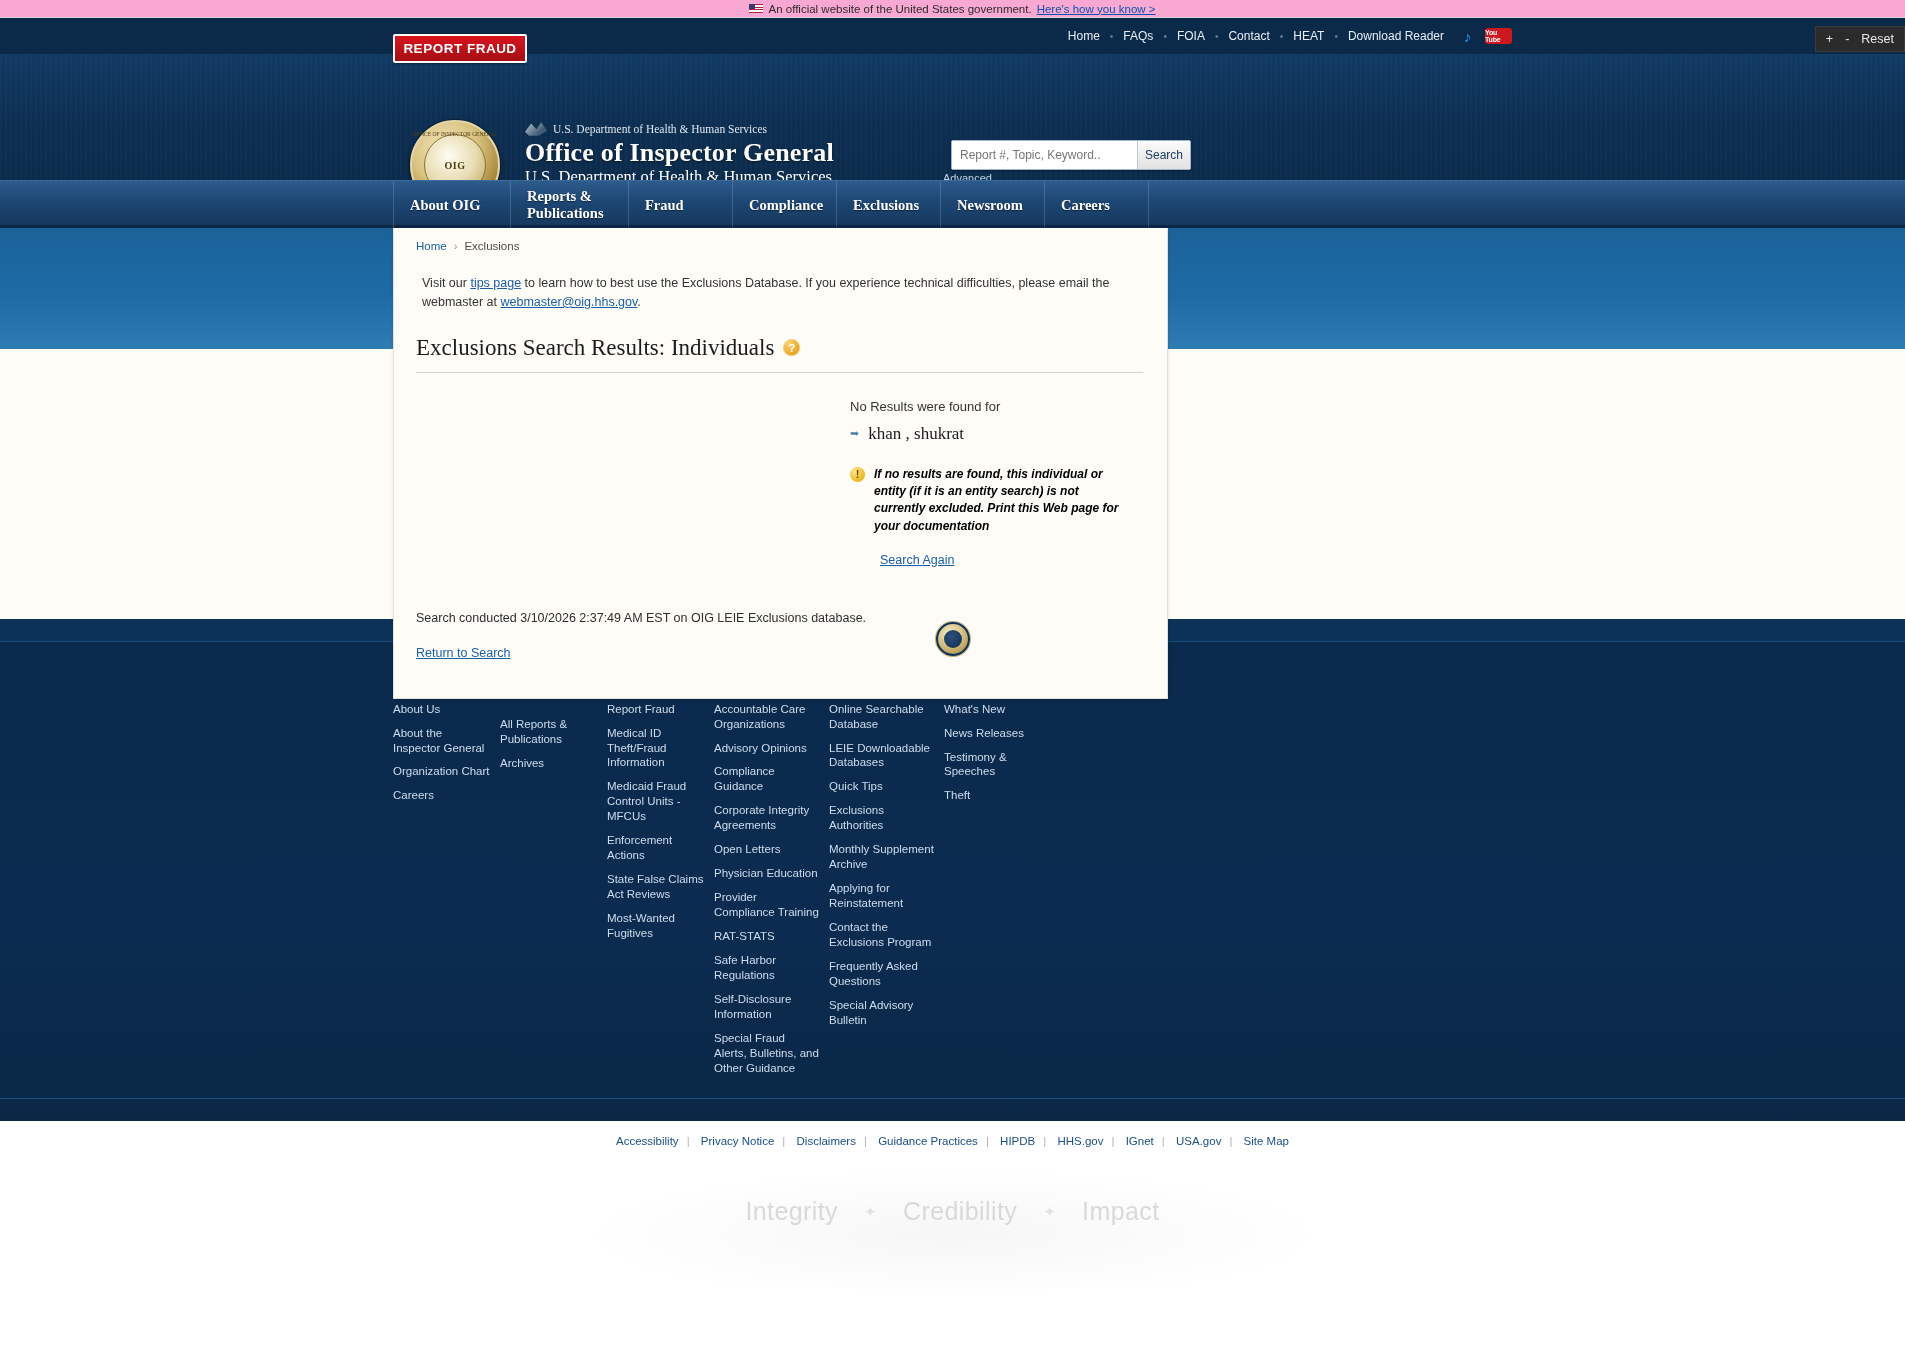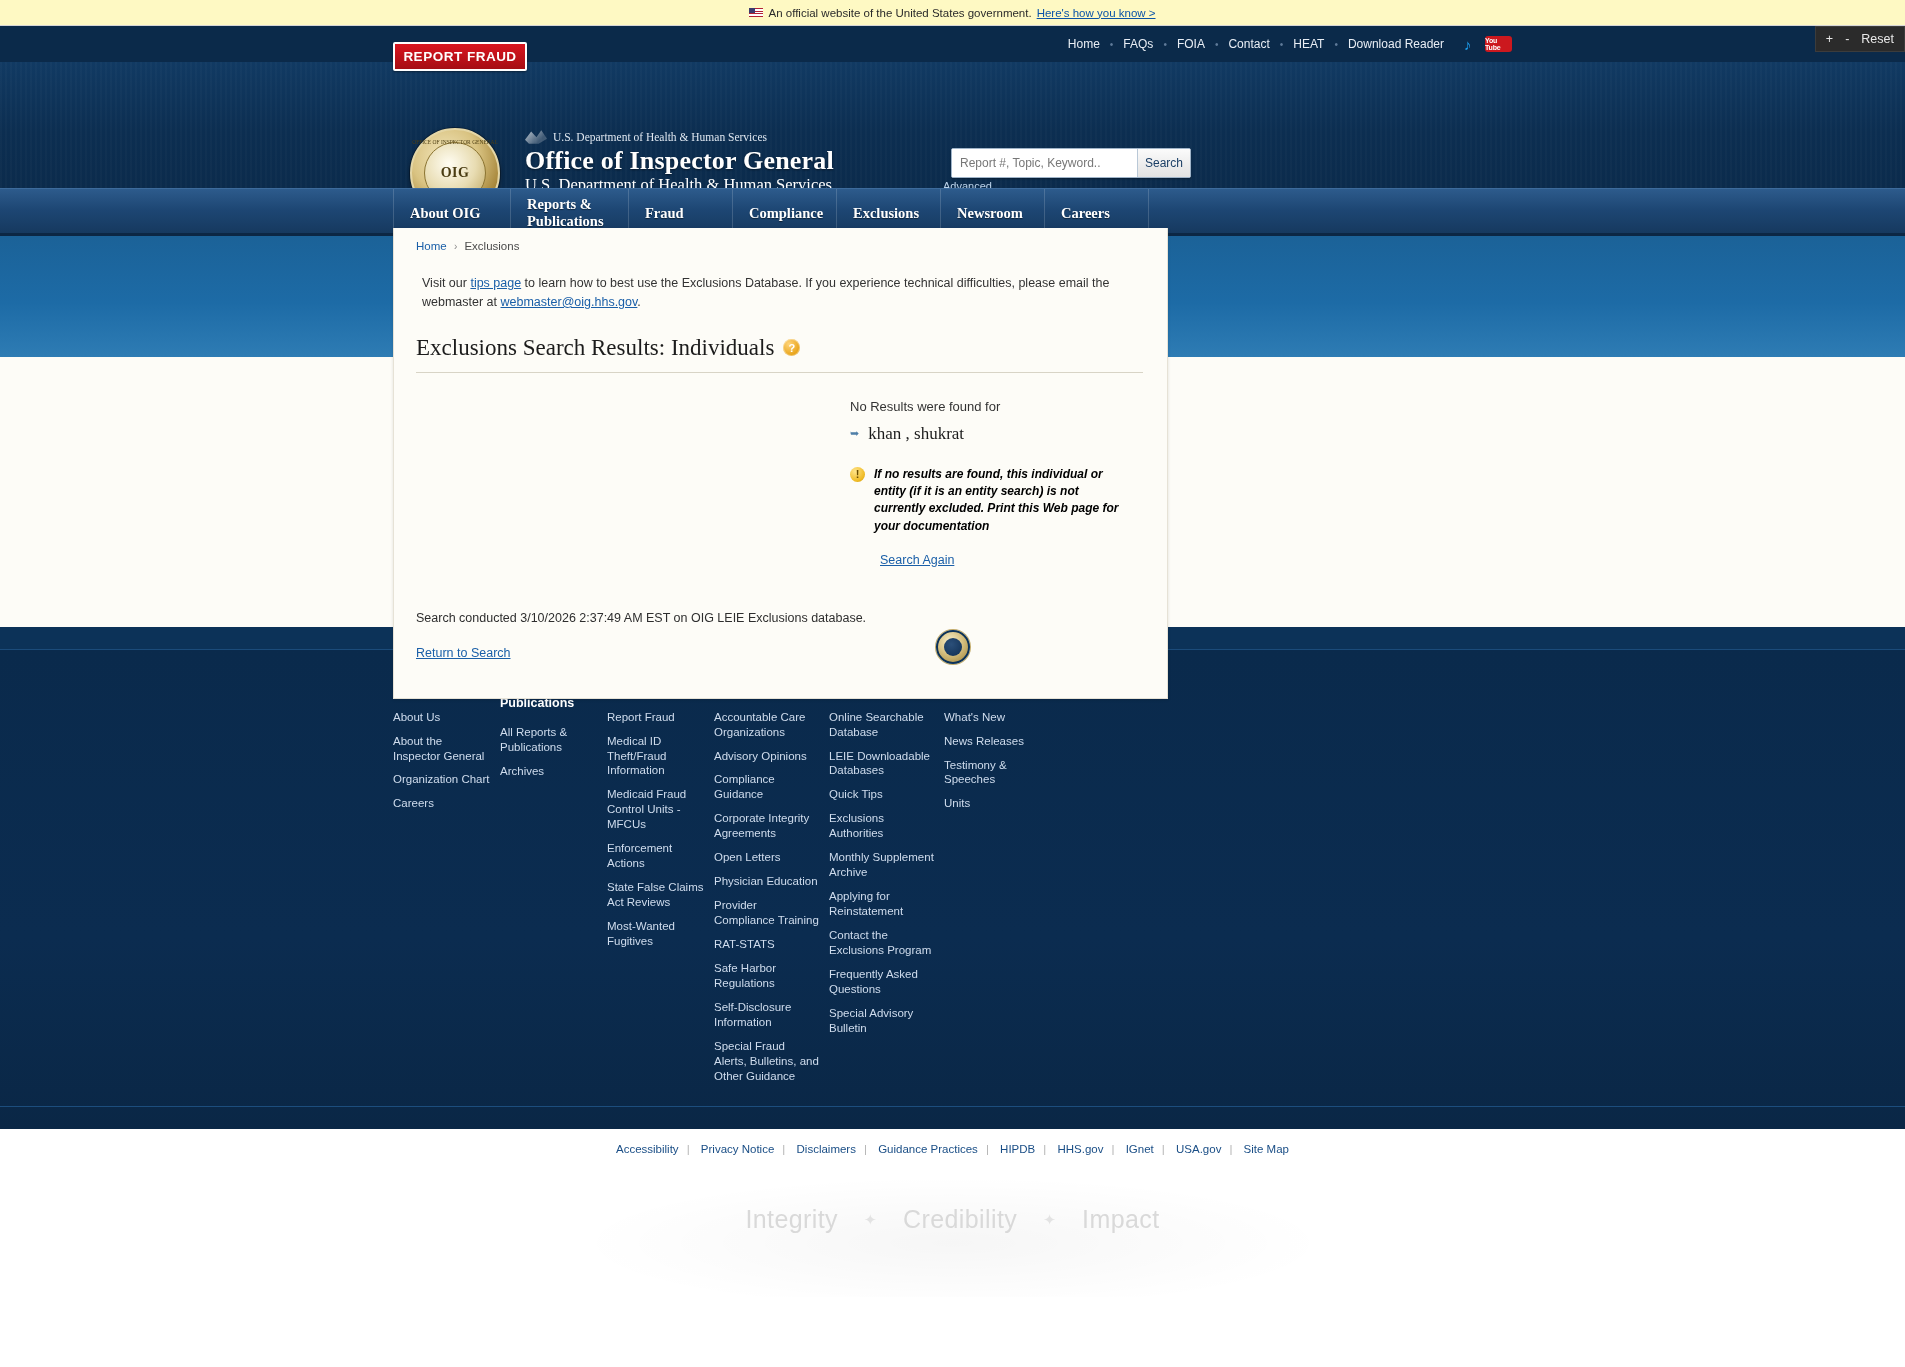--- a/index.html
+++ b/index.html
@@ -12,22 +12,22 @@
     font-size: 13px;
     color: #222;
     position: relative;
   }
   .page {
     width: 1905px;
     position: relative;
   }
   
   .fed-banner {
-    height: 26px;
-    background: #fef9c3;
+    height: 18px;
+    background: #f9a8d4;
     border-bottom: 1px solid #d6d6d6;
     display: flex;
     align-items: center;
     justify-content: center;
     font-size: 11.5px;
     color: #2b2b2b;
     gap: 5px;
   }
   .flag {
     width: 14px; height: 9px;
@@ -125,21 +125,21 @@
     box-shadow: 0 0 0 1px rgba(0,0,0,.3), 0 2px 5px rgba(0,0,0,.45);
   }
   .seal-inner {
     width: 62px; height: 62px; border-radius: 50%;
     background: radial-gradient(circle at 40% 35%, #fffdf2 0%, #e8dcb2 50%, #b99f55 100%);
     border: 1px solid #8b7432;
     display: flex; flex-direction: column; align-items: center; justify-content: center;
     font-size: 6px; color: #4a3c12; text-align: center; line-height: 1.1;
     font-family: "Liberation Serif", serif;
   }
-  .seal-inner b { font-size: 14px; letter-spacing: .5px; }
+  .seal-inner b { font-size: 10px; letter-spacing: .5px; }
   .seal-top-text {
     position: absolute; top: 9px; left: 0; right: 0; text-align: center;
     font-size: 5.5px; color: #4d3f14; font-family: "Liberation Serif", serif;
   }
   .seal-bot-text {
     position: absolute; bottom: 9px; left: 0; right: 0; text-align: center;
     font-size: 5.5px; color: #4d3f14; font-family: "Liberation Serif", serif;
   }
   .hhs-line {
     position: absolute;
@@ -633,21 +633,21 @@
         <a href="#">Contact the Exclusions Program</a>
         <a href="#">Frequently Asked Questions</a>
         <a href="#">Special Advisory Bulletin</a>
       </div>
 
       <div class="fcol">
         <h4>Newsroom</h4>
         <a href="#">What's New</a>
         <a href="#">News Releases</a>
         <a href="#">Testimony &amp; Speeches</a>
-        <a href="#">Units</a>
+        <a href="#">Theft</a>
       </div>
 
     </div>
     <div class="footer-sep"></div>
   </div>
 
   <div class="footer-bottom">
     <a href="#">Accessibility</a><span class="fb-sep">|</span>
     <a href="#">Privacy Notice</a><span class="fb-sep">|</span>
     <a href="#">Disclaimers</a><span class="fb-sep">|</span>

